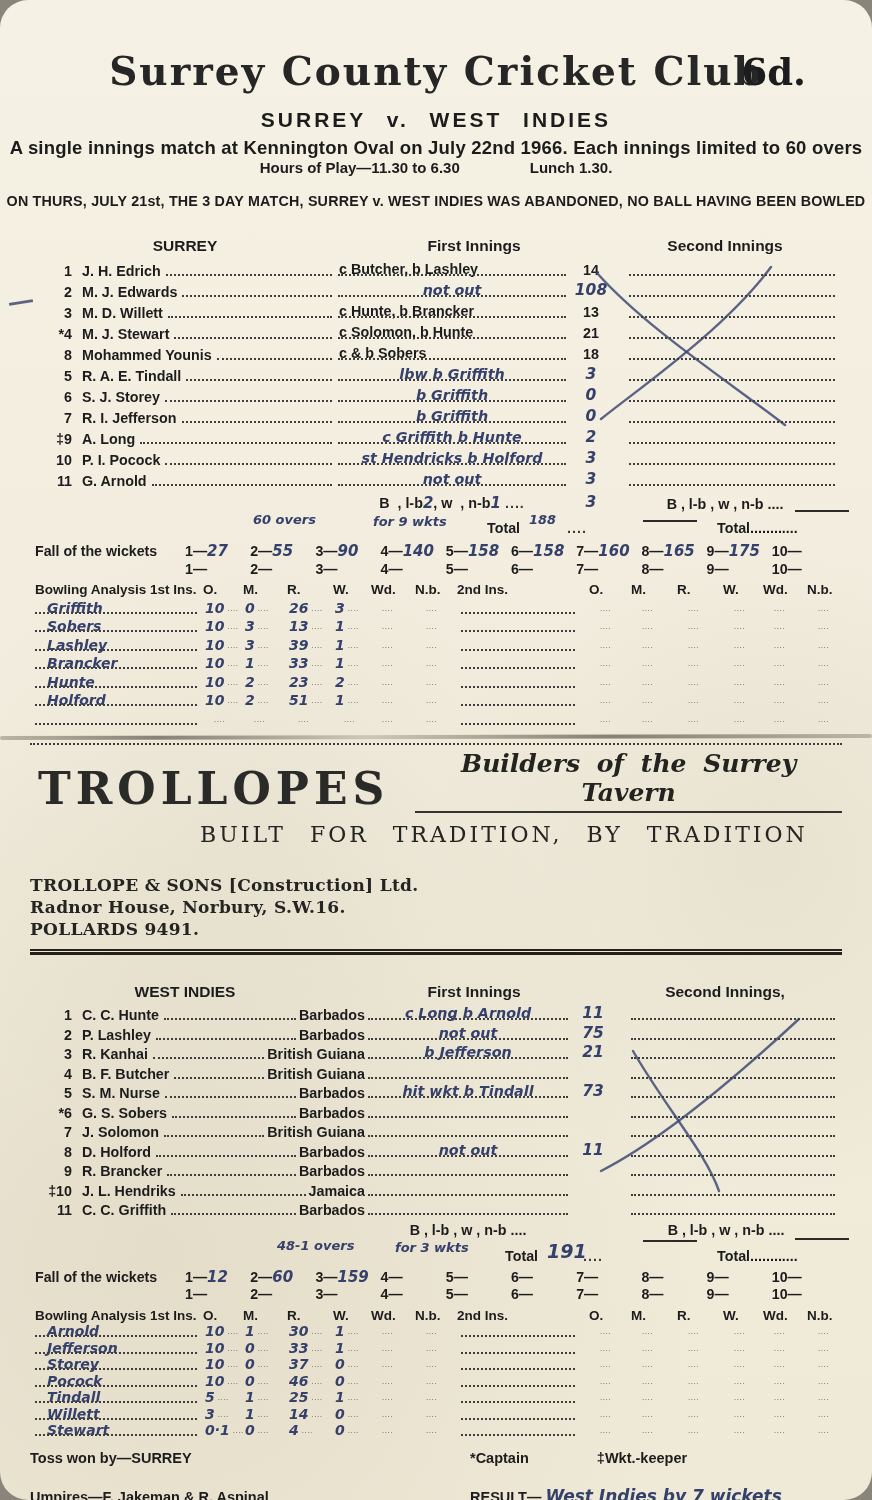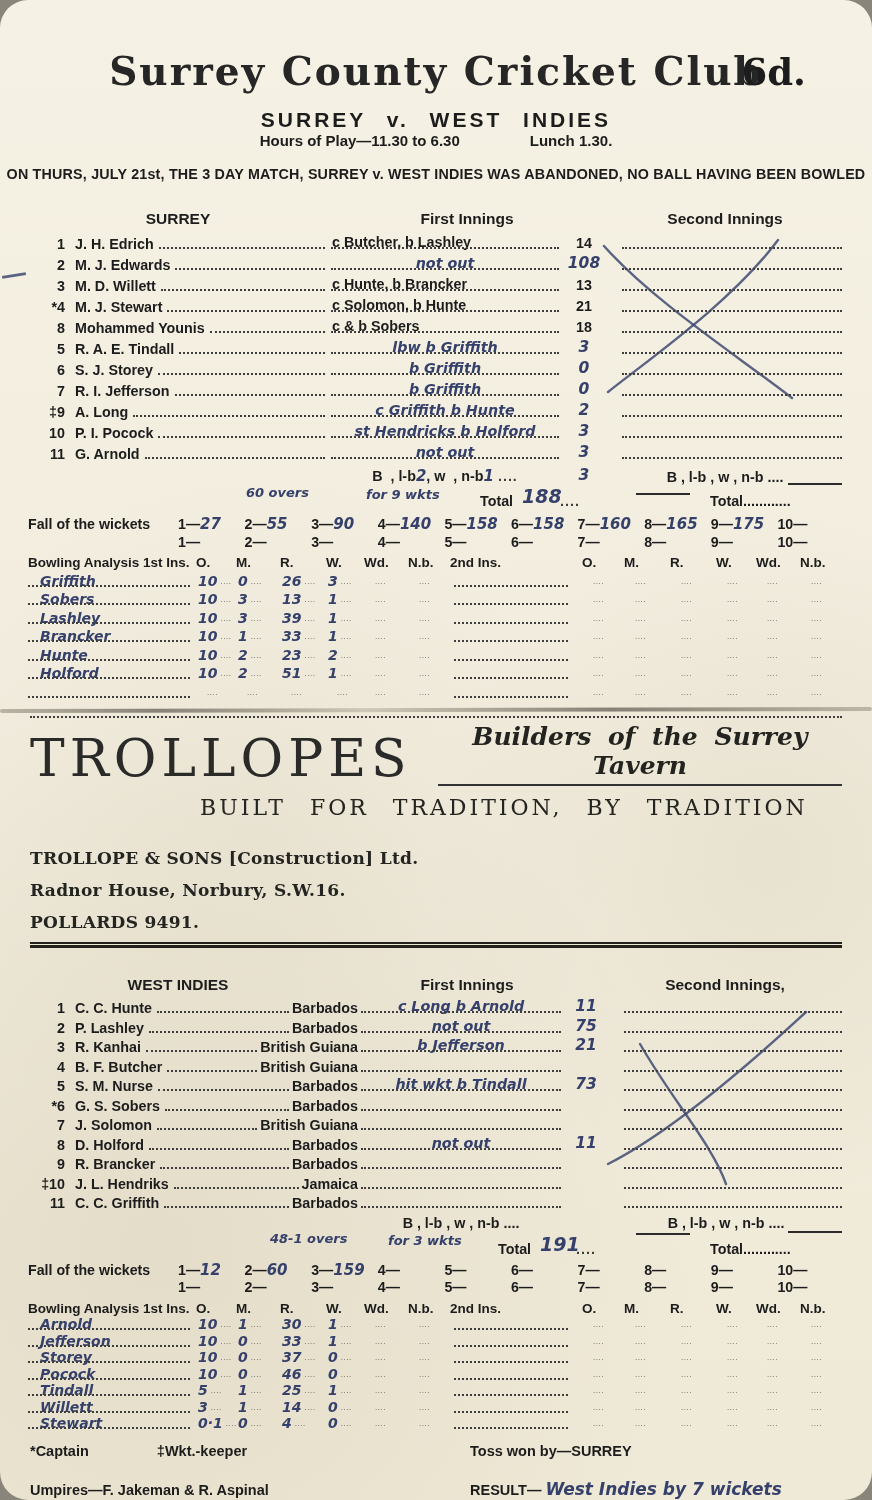--- a/index.html
+++ b/index.html
@@ -15,21 +15,21 @@
   
   .title-row{position:relative;padding-top:48px;text-align:center;}
   .club{font-family:"DejaVu Serif",serif;font-size:39px;font-weight:700;letter-spacing:2px;color:#262626;}
   .price{position:absolute;right:66px;top:50px;font-family:"DejaVu Serif",serif;font-size:37px;font-weight:700;}
   .match{margin-top:14px;font-size:21px;font-weight:700;letter-spacing:3px;word-spacing:12px;}
   .details{margin-top:5px;font-size:18.5px;font-weight:700;letter-spacing:.2px;}
   .hours-row{font-size:15px;font-weight:700;}
   .hours-row .gap{display:inline-block;width:70px;}
   .notice{margin-top:17px;font-size:14.3px;font-weight:700;letter-spacing:.2px;}
   
-  .card{position:relative;margin:0 28px;}
+  .card{position:relative;margin:0 35px;}
   .card-head{display:grid;grid-template-columns:300px 278px 1fr;margin-top:28px;font-weight:700;font-size:15.5px;height:21px;}
   .card-head span{text-align:center;}
   .brow{display:grid;grid-template-columns:42px 258px 234px 44px 1fr;height:21px;align-items:end;font-size:14.3px;}
   .wi .brow{grid-template-columns:42px 288px 206px 44px 1fr;height:19.5px;}
   .no{text-align:right;padding-right:5px;font-weight:700;white-space:nowrap;}
   .nm{display:flex;align-items:flex-end;font-weight:700;padding-left:5px;white-space:nowrap;}
   .nm .ld{flex:1;border-bottom:2px dotted #3d3d3d;margin:0 3px 3px 5px;min-width:8px;}
   .ter{font-weight:700;}
   .out{position:relative;text-align:center;font-weight:700;padding-bottom:2px;white-space:nowrap;}
   .out::after{content:"";position:absolute;left:3px;right:3px;bottom:3px;border-bottom:2px dotted #3d3d3d;}
@@ -67,45 +67,46 @@
   .b2{position:relative;}
   .b2::after{content:"";position:absolute;left:4px;right:14px;bottom:2px;border-bottom:2px dotted #3d3d3d;}
   
   .crease{height:4px;margin:8px 0 2px;border-radius:2px;opacity:.65;transform:rotate(-.12deg);
     background:linear-gradient(90deg,rgba(90,82,66,.55),rgba(40,36,28,.8) 18%,rgba(130,120,100,.45) 42%,rgba(50,45,36,.85) 70%,rgba(90,82,66,.5));}
   .dotrule{border-top:2px dotted #3d3d3d;margin:4px 30px 0;}
   .thick-rule{height:6px;margin:10px 30px 0;background:linear-gradient(180deg,#24211b 0 38%,#efe9d7 38% 55%,#24211b 55% 100%);}
   
   .ad{margin:2px 30px 0;}
   .ad-top{display:flex;align-items:flex-end;margin-top:4px;}
-  .ad-name{font-family:"DejaVu Serif",serif;font-size:52px;font-weight:400;letter-spacing:5px;line-height:1.05;color:#2a2a28;}
+  .ad-name{font-family:"DejaVu Serif",serif;font-size:44px;font-weight:700;letter-spacing:5px;line-height:1.05;color:#2a2a28;margin-left:8px;}
   .ad-tag{flex:1;margin-left:26px;border-bottom:2px solid #333;padding-bottom:4px;text-align:center;
     font-family:"DejaVu Serif",serif;font-style:italic;font-size:25px;font-weight:600;word-spacing:8px;color:#23231f;}
   .ad-slogan{margin:9px 0 0 170px;font-family:"DejaVu Serif",serif;font-size:22px;letter-spacing:3px;word-spacing:14px;color:#242420;}
-  .ad-line{font-family:"DejaVu Serif",serif;font-weight:700;font-size:17px;margin-top:12px;letter-spacing:.3px;color:#242420;}
+  .ad-line{font-family:"DejaVu Serif",serif;font-weight:700;font-size:17px;margin-top:2px;letter-spacing:.3px;color:#242420;}
   .ad-line.first{margin-top:28px;}
   
   .foot{display:grid;grid-template-columns:440px 1fr;margin:12px 30px 0;font-size:14.5px;font-weight:700;height:24px;align-items:baseline;}
   .keep{margin-left:68px;}
   .foot .hw{font-size:17px;}
   
   .cross{position:absolute;pointer-events:none;}
   .cross path{stroke:#3f4a72;stroke-width:2.4;fill:none;stroke-linecap:round;opacity:.85;}
   .tick{position:absolute;width:24px;border-top:3px solid #35406b;opacity:.8;}
 </style>
 </head>
 <body>
 
 <div class="sheet">
 
   <div class="title-row">
     <span class="club">Surrey County Cricket Club</span>
     <span class="price">6d.</span>
   </div>
   <div class="match center">SURREY v. WEST INDIES</div>
+  <div class="details center">A single innings match at Kennington Oval on July 22nd 1966. Each innings limited to 60 overs</div>
   <div class="hours-row center">
     <span>Hours of Play—11.30 to 6.30</span><span class="gap"></span><span>Lunch 1.30.</span>
   </div>
   <div class="notice center">ON THURS, JULY 21st, THE 3 DAY MATCH, SURREY v. WEST INDIES WAS ABANDONED, NO BALL HAVING BEEN BOWLED</div>
 
   <div class="card">
     <svg class="cross" style="right:22px;top:22px;" width="240" height="180" viewBox="0 0 240 180">
       <path d="M22,14 C70,68 150,120 210,166"></path>
       <path d="M196,8 C150,70 66,128 26,160"></path>
     </svg>
@@ -233,21 +234,21 @@
         <span></span>
       <span class="exl"><span>B</span>&nbsp;&nbsp;<span>, l-b</span><span class="hw">2</span><span>, w</span>&nbsp;&nbsp;<span>, n-b</span><span class="hw">1</span>&nbsp;<span class="pdots">....</span></span>
       <span class="sc hw">3</span>
       <span class="exl">B , l-b , w , n-b ....</span>
     </div>
 
     <div class="strip">
       <span class="abs hw hwbig" style="left:218px;top:0;">60 overs</span>
       <span class="abs hw hwbig" style="left:338px;top:2px;">for 9 wkts</span>
       <span class="abs" style="left:452px;top:8px;font-weight:700;">Total</span>
-      <span class="abs hw" style="left:494px;top:0;font-size:19px;">188</span>
+      <span class="abs hw" style="left:494px;top:0;font-size:13px;">188</span>
       <span class="abs pdots" style="left:532px;top:8px;">....</span>
       <span class="sum" style="left:608px;top:8px;"></span>
       <span class="abs" style="left:682px;top:8px;font-weight:700;">Total............</span>
       <span class="sum" style="left:760px;top:-2px;"></span>
     </div>
 
     <div class="fow">
       <span>Fall of the wickets</span>
       <span class="fc"><span>1—</span><span class="hw">27</span></span>
       <span class="fc"><span>2—</span><span class="hw">55</span></span>
@@ -727,21 +728,21 @@
           <span class="bd"></span>
           <span class="bd"></span>
           <span class="bd"></span>
           <span class="bd"></span>
           <span class="bd"></span>
         </div>
     </div>
   </div>
 
   <div class="foot">
+    <span>Toss won by—SURREY</span>
     <span><span>*Captain</span><span class="keep">‡Wkt.-keeper</span></span>
-    <span>Toss won by—SURREY</span>
   </div>
   <div class="foot">
     <span>Umpires—F. Jakeman &amp; R. Aspinal</span>
     <span><span>RESULT—</span> <span class="hw">West Indies by 7 wickets</span></span>
   </div>
 
 </div>
 
 </body></html>

